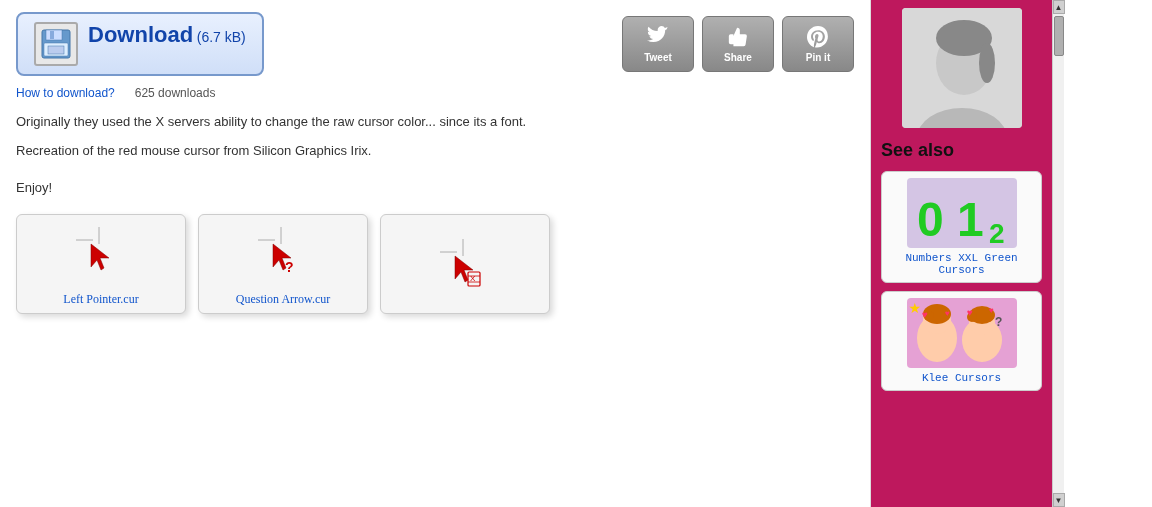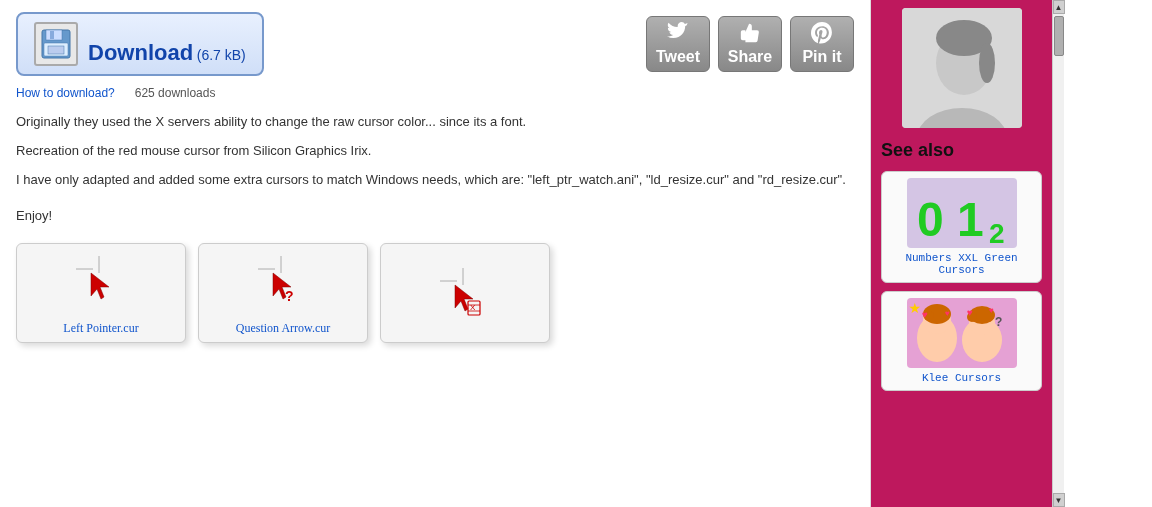--- a/index.html
+++ b/index.html
@@ -23,21 +23,21 @@
 
     .top-bar {
       display: flex;
       align-items: center;
       gap: 12px;
       margin-bottom: 10px;
     }
 
     .download-btn {
       display: flex;
-      align-items: flex-end;
+      align-items: flex-start;
       gap: 10px;
       background: linear-gradient(to bottom, #e8f0fe, #d0dff8);
       border: 2px solid #7799cc;
       border-radius: 8px;
       padding: 8px 16px;
       cursor: pointer;
       min-width: 200px;
     }
 
     .download-icon {
@@ -90,28 +90,28 @@
       display: flex;
       gap: 8px;
       margin-left: auto;
     }
 
     .social-btn {
       display: flex;
       flex-direction: column;
       align-items: center;
       justify-content: center;
-      width: 64px;
+      width: 72px;
       height: 56px;
       background: linear-gradient(to bottom, #b0b0b0, #888);
       border: 1px solid #777;
       border-radius: 6px;
       cursor: pointer;
       color: white;
-      font-size: 16px;
+      font-size: 10px;
       font-weight: bold;
       gap: 4px;
     }
 
     .social-btn svg {
       width: 22px;
       height: 22px;
       fill: white;
     }
 
@@ -328,21 +328,20 @@
   </div>
 
   <div class="download-meta">
     <a class="how-to-link">How to download?</a>
     <span class="downloads-count">625 downloads</span>
   </div>
 
   <div class="description">
     <p>Originally they used the X servers ability to change the raw cursor color... since its a font.</p>
     <p>Recreation of the red mouse cursor from Silicon Graphics Irix.</p>
-    <p>I have only adapted and added some extra cursors to match Windows needs, which are: "left_ptr_watch.ani", "ld_resize.cur" and "rd_resize.cur".</p>
     <p class="enjoy-text">Enjoy!</p>
   </div>
 
   <div class="cursors-row">
 
     <div class="cursor-card">
       <div class="cursor-card-image">
 
         <svg width="60" height="60" viewBox="0 0 60 60" xmlns="http://www.w3.org/2000/svg">
 

